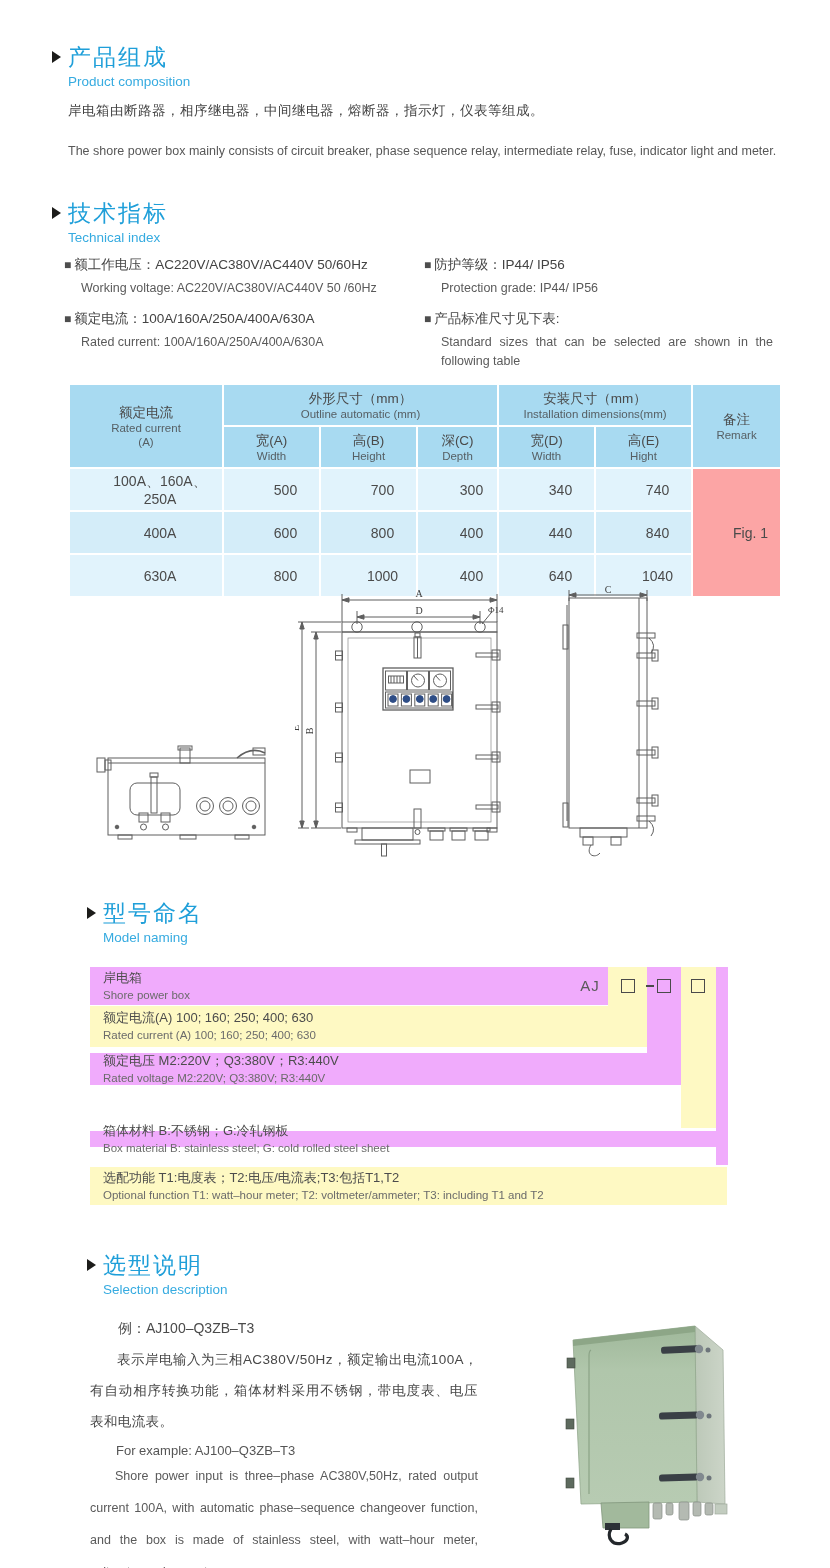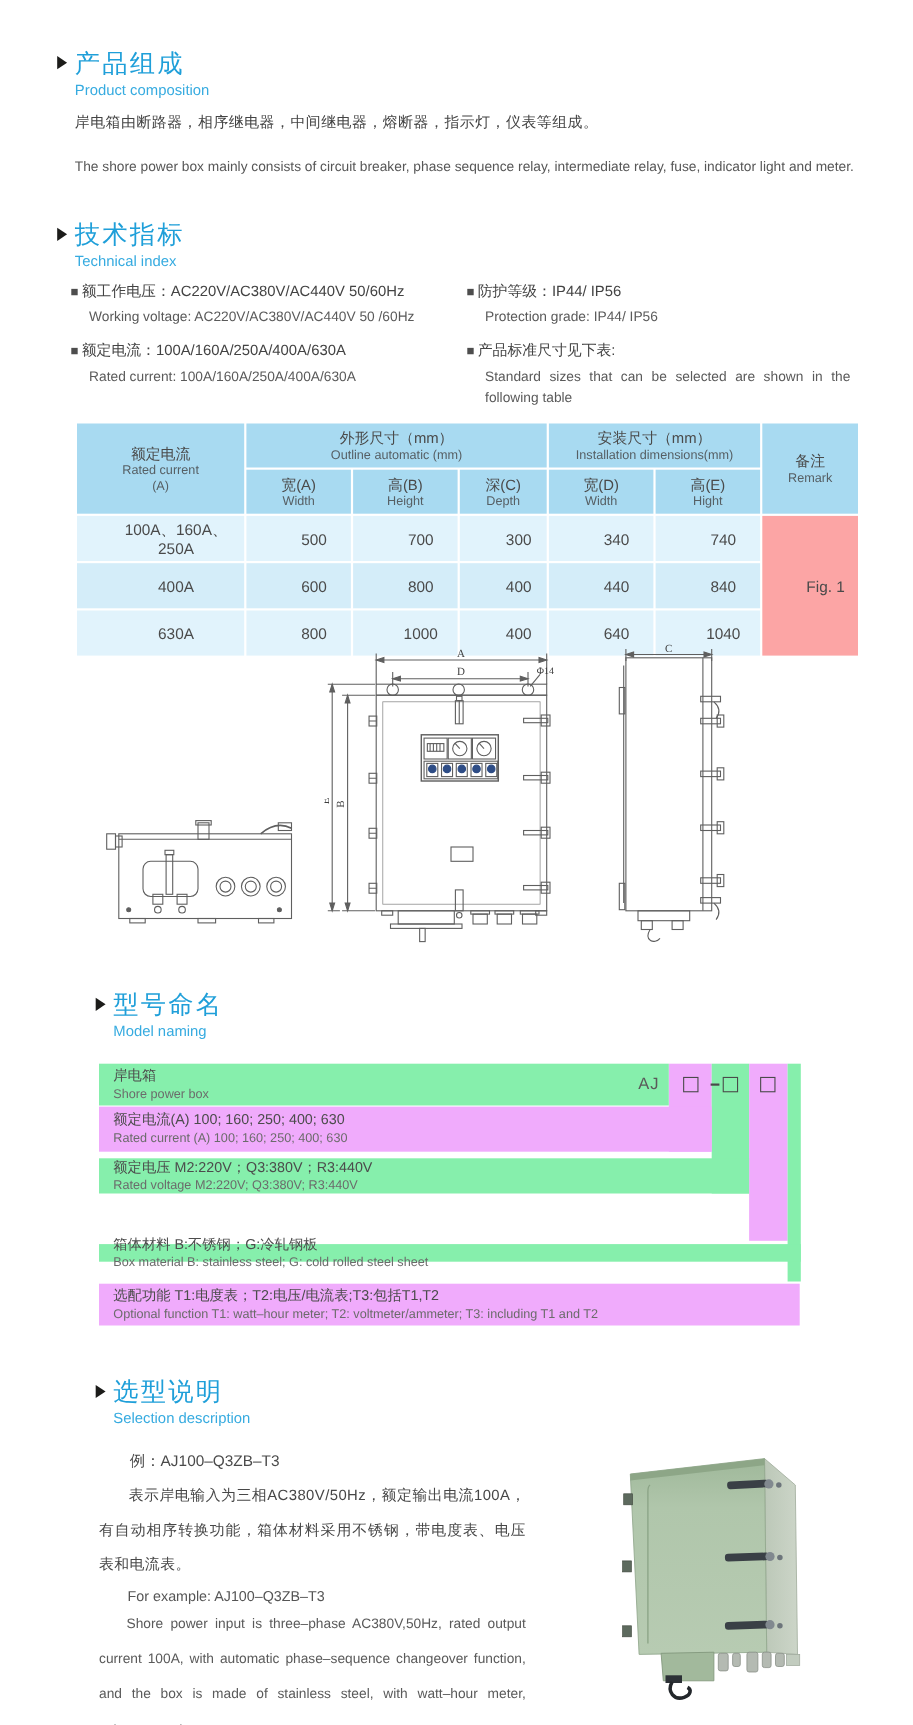--- a/index.html
+++ b/index.html
@@ -39,22 +39,22 @@
   tr.sub td{height:36px;}
   tr.body td{height:37px;padding-left:28px;}
 
   
   .draw{position:absolute;}
   .draw text{font-family:"Liberation Serif","DejaVu Serif",serif;fill:#3d3d3d;}
 
   
   .mn{position:absolute;left:90px;top:967px;width:648px;height:238px;}
   .mn .bar,.mn .col{position:absolute;left:0;}
-  .mn .blue{background:#86efac;}
-  .mn .gray{background:#f0abfc;}
+  .mn .blue{background:#f0abfc;}
+  .mn .gray{background:#fef9c3;}
   .mn .bar{display:flex;flex-direction:column;justify-content:center;padding-left:13px;box-sizing:border-box;}
   .mn .bar .cn{font-size:13px;color:#4c4c4c;line-height:16px;}
   .mn .bar .en{font-size:11.5px;color:#6b6b6b;line-height:15px;margin-top:2px;}
   .mn .aj{position:absolute;left:480px;top:0;width:40px;height:38px;line-height:38px;
       text-align:center;font-size:15px;color:#5a5a5a;letter-spacing:1px;}
   .mn .msq{position:absolute;top:12px;width:12px;height:12px;border:1px solid #4a4a4a;}
   .mn .mdash{position:absolute;top:18px;width:8px;height:2px;background:#4a4a4a;}
 
   
   .sel-block{position:absolute;left:90px;top:1320px;width:388px;}

